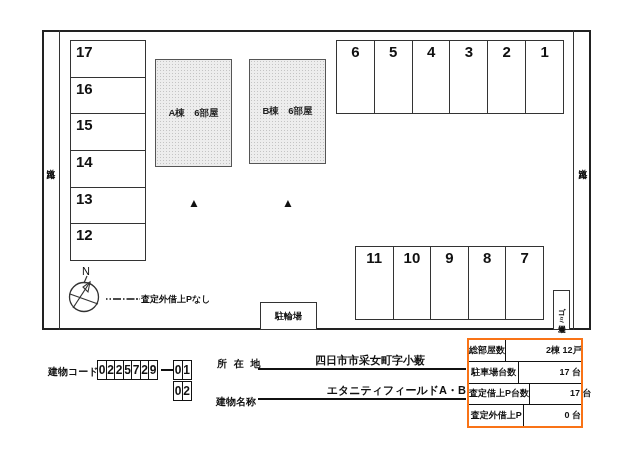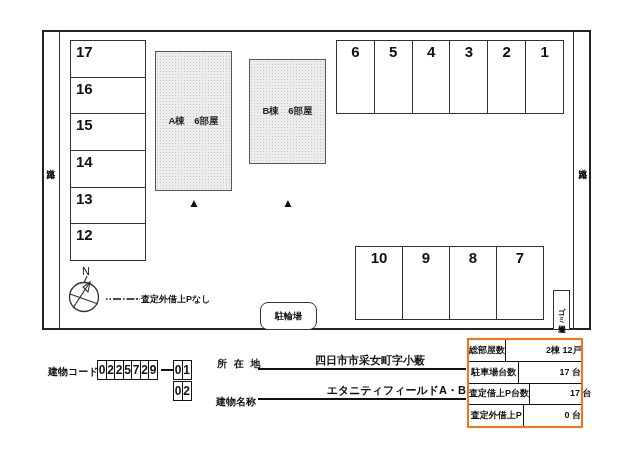--- a/index.html
+++ b/index.html
@@ -23,21 +23,21 @@
   .pgroup.row .pcell{border-right:1px solid #333;text-align:center;padding-top:2px;}
   .pgroup.row .pcell:last-child{border-right:none;}
 
   
   .building{box-sizing:border-box;border:1.5px solid #555;background-color:#ededed;
     background-image:radial-gradient(#c4c4c4 0.6px, rgba(0,0,0,0) 0.7px);background-size:3px 3px;
     display:flex;align-items:center;justify-content:center;font-size:9.5px;font-weight:700;color:#222;}
   .tri{font-size:12px;color:#111;text-align:center;width:16px;line-height:12px;}
 
   .smallbox{box-sizing:border-box;border:1px solid #333;background:#fff;display:flex;align-items:center;justify-content:center;}
-  .bicycle{font-size:9px;font-weight:700;border-radius:8px;}
+  .bicycle{font-size:9px;font-weight:700;}
   .garbage{writing-mode:vertical-rl;font-size:7.5px;font-weight:700;line-height:1.05;}
 
   .legend-text{font-size:9px;font-weight:700;white-space:nowrap;}
 
   
   .flabel{font-size:10px;font-weight:700;white-space:nowrap;}
   .codegroup{display:flex;}
   .codebox{width:10px;height:20px;box-sizing:border-box;border:1.5px solid #111;margin-left:-1.5px;
     display:flex;align-items:center;justify-content:center;font-size:12px;font-weight:700;background:#fff;}
   .codebox:first-child{margin-left:0;}
@@ -77,27 +77,28 @@
   <div class="abs pgroup row" style="left:336px;top:40px;width:228px;height:74px;">
     <div class="pcell">6</div>
     <div class="pcell">5</div>
     <div class="pcell">4</div>
     <div class="pcell">3</div>
     <div class="pcell">2</div>
     <div class="pcell">1</div>
   </div>
 
   <div class="abs pgroup row" style="left:355px;top:246px;width:189px;height:74px;">
+    <div class="pcell">11</div>
     <div class="pcell">10</div>
     <div class="pcell">9</div>
     <div class="pcell">8</div>
     <div class="pcell">7</div>
   </div>
 
-  <div class="abs building" style="left:155px;top:51px;width:77px;height:140px;">A棟　6部屋</div>
+  <div class="abs building" style="left:155px;top:59px;width:77px;height:108px;">A棟　6部屋</div>
   <div class="abs building" style="left:249px;top:59px;width:77px;height:105px;">B棟　6部屋</div>
   <div class="abs tri" style="left:186px;top:197px;">▲</div>
   <div class="abs tri" style="left:280px;top:197px;">▲</div>
 
   <div class="abs smallbox bicycle" style="left:260px;top:302px;width:57px;height:28px;">駐輪場</div>
 
   <div class="abs smallbox garbage" style="left:553px;top:290px;width:17px;height:40px;">ゴミ置場</div>
 
   <svg class="abs" style="left:63px;top:264px;" width="46" height="52" viewBox="0 0 46 52">
     <text x="19" y="11" font-size="11" fill="#111" font-family="Liberation Sans, DejaVu Sans, sans-serif">N</text>

